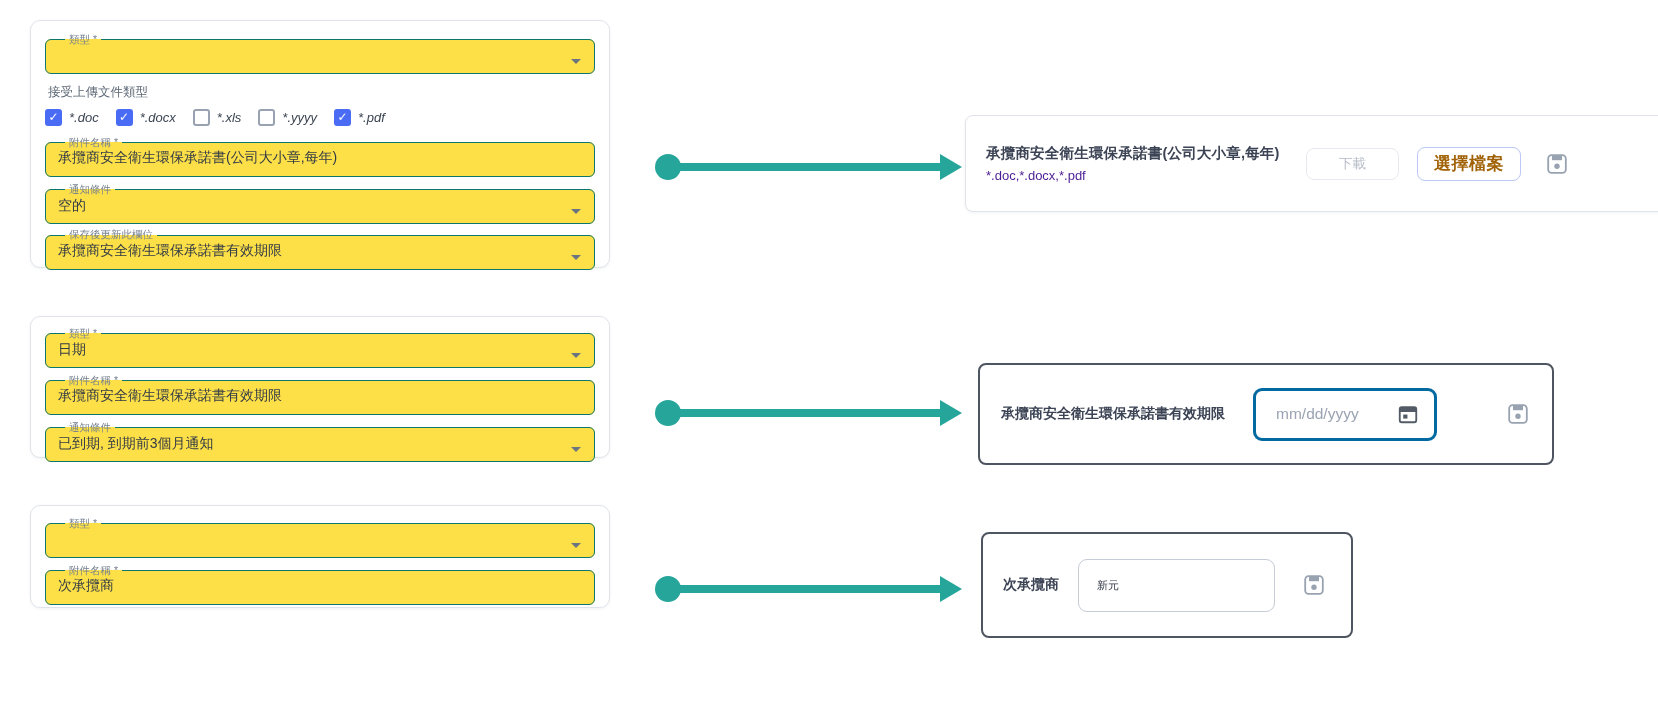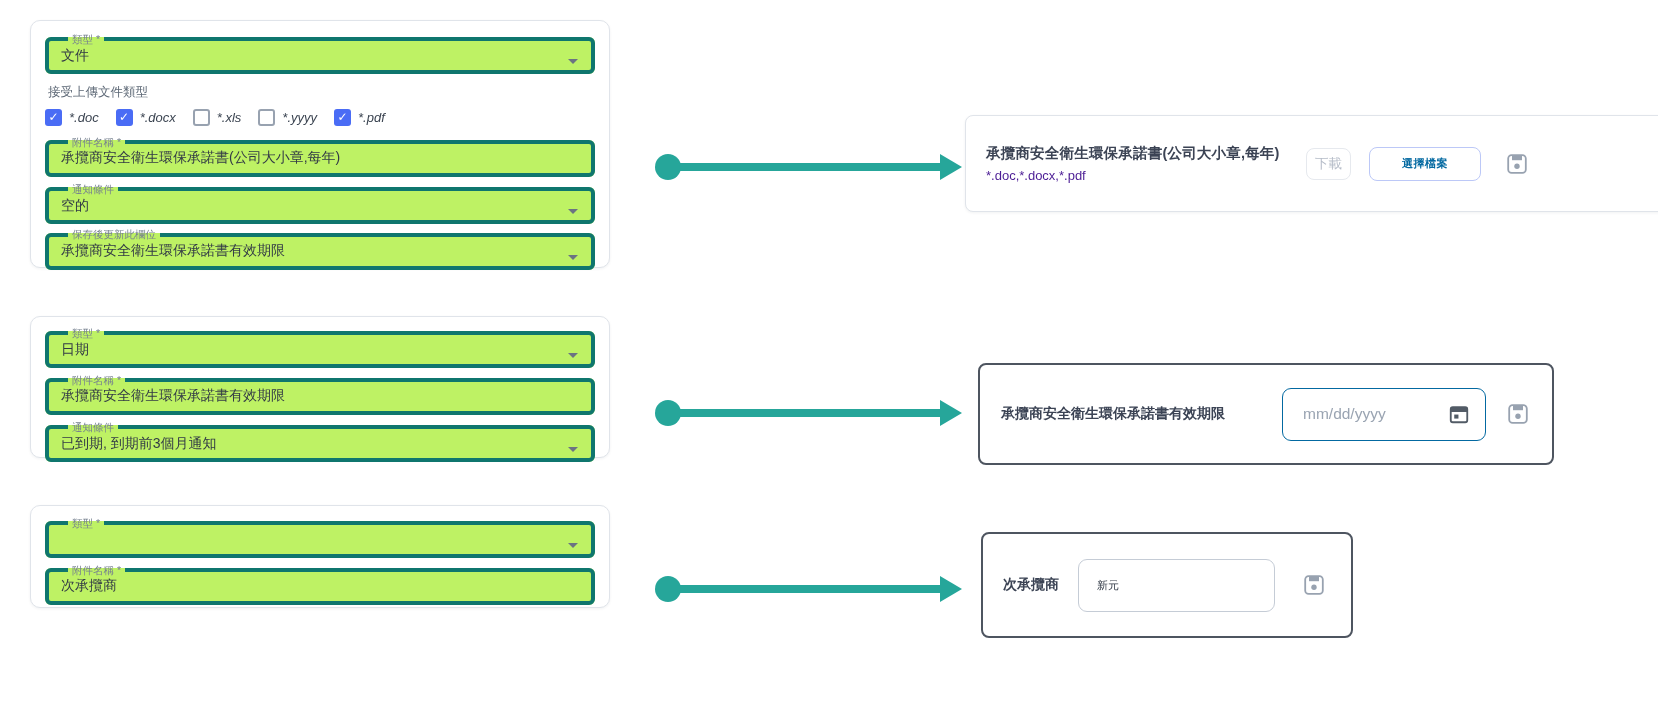--- a/index.html
+++ b/index.html
@@ -4,22 +4,22 @@
 <style>
   * { margin:0; padding:0; box-sizing:border-box; }
   html,body { width:1658px; height:718px; background:#ffffff; overflow:hidden;
               font-family:"Liberation Sans","DejaVu Sans",sans-serif; position:relative; }
 
   
   .card { position:absolute; background:#fff; border:1px solid #e0e4ea; border-radius:10px;
           box-shadow:0 1px 3px rgba(25,39,57,0.06); }
 
   
-  fieldset.mf { border:4px solid #0f766e; border-radius:6px; height:40px; padding:0 12px;
-                position:relative; background:#bef264; min-inline-size:0; }
+  fieldset.mf { border:1px solid #0f766e; border-radius:6px; height:40px; padding:0 12px;
+                position:relative; background:#fde047; min-inline-size:0; }
   fieldset.mf legend { font-size:10.5px; color:#76818f; padding:0 4px; margin-left:7px; line-height:1; }
   .mf .val { font-size:14px; color:#323a46; line-height:18px; margin-top:1px;
              white-space:nowrap; overflow:hidden; }
   .mf input.mf-input { border:none; outline:none; width:100%; font-size:14px; color:#323a46;
              margin-top:1px; background:transparent; font-family:inherit; }
   .caret { position:absolute; right:13px; top:14px; width:0; height:0;
            border-left:5px solid transparent; border-right:5px solid transparent;
            border-top:5px solid #6b7482; }
 
   .caption { font-size:12.5px; color:#5d6876; margin:10px 0 7px 3px;font-family:Liberation Serif, serif; }
@@ -48,30 +48,30 @@
                   border-left:22px solid #26a69a; }
   #arrow-1 { top:154px; } #arrow-2 { top:400px; } #arrow-3 { top:576px; }
 
   
   #card-r1 { left:965px; top:115px; width:762px; height:97px; border-radius:8px;
              display:flex; align-items:center; padding-left:20px; }
   .r1-text { width:320px; }
   .r1-title { font-size:14.5px; font-weight:bold; color:#3b4354; letter-spacing:0.2px; }
   .r1-sub   { font-size:13px; color:#4c1d95; margin-top:5px; }
   .btn { background:#fff; border-radius:8px; font-family:inherit; cursor:pointer; white-space:nowrap; }
-  .btn-download { height:32px; padding:0 8px; border:1px solid #e6e9ee; color:#b4bbc7; font-size:13.5px; }
-  .btn-choose   { height:34px; padding:0 32px; border:1px solid #bcc8f7; color:#0369a1;
-                  font-size:11px; font-weight:bold; margin-left:18px; letter-spacing:0.5px; }
+  .btn-download { height:32px; padding:0 32px; border:1px solid #e6e9ee; color:#b4bbc7; font-size:13.5px; }
+  .btn-choose   { height:34px; padding:0 16px; border:1px solid #bcc8f7; color:#a16207;
+                  font-size:17px; font-weight:bold; margin-left:18px; letter-spacing:0.5px; }
   .icon { display:inline-flex; color:#98a2b0; }
   #card-r1 .icon-save { margin-left:24px; }
 
   #card-r2 { left:978px; top:363px; width:576px; height:102px; border:2px solid #4e5560; border-radius:8px;
              display:flex; align-items:center; padding:0 22px 0 21px; box-shadow:none; }
   .r-label { font-size:14px; font-weight:bold; color:#3b4354; white-space:nowrap; }
-  .datefield { margin-left:57px; width:204px; height:53px; border:1px solid #0369a1; border-radius:9px;
+  .datefield { margin-left:28px; width:184px; height:53px; border:3px solid #0369a1; border-radius:9px;
                display:flex; align-items:center; padding:0 15px 0 20px; }
   .datefield input { border:none; outline:none; width:120px; font-size:15.5px; color:#323a46;
                      font-family:inherit; background:transparent; }
   .datefield input::placeholder { color:#9aa4b2; }
   .datefield .icon { color:#525b66; margin-left:auto; }
   #card-r2 .icon-save { margin-left:auto; }
 
   #card-r3 { left:981px; top:532px; width:372px; height:106px; border:2px solid #4e5560; border-radius:8px;
              display:flex; align-items:center; padding:0 25px 0 20px; box-shadow:none; }
   .textfield { margin-left:19px; width:197px; height:53px; border:1px solid #c5ccd6; border-radius:9px;
@@ -79,21 +79,20 @@
   .textfield input { border:none; outline:none; width:100%; font-size:11px; color:#323a46;
                      font-family:inherit; background:transparent; }
   #card-r3 .icon-save { margin-left:auto; }
 </style>
 </head>
 <body>
 
 <div class="card lcard" id="card-l1">
   <fieldset class="mf">
     <legend>類型 *</legend>
-    <div class="val">文件</div>
     <span class="caret"></span>
   </fieldset>
 
   <div class="caption">接受上傳文件類型</div>
 
   <div class="cbrow">
     <label class="cbitem">
       <span class="cb checked">✓</span>
       <span class="cblabel">*.doc</span>
     </label>

